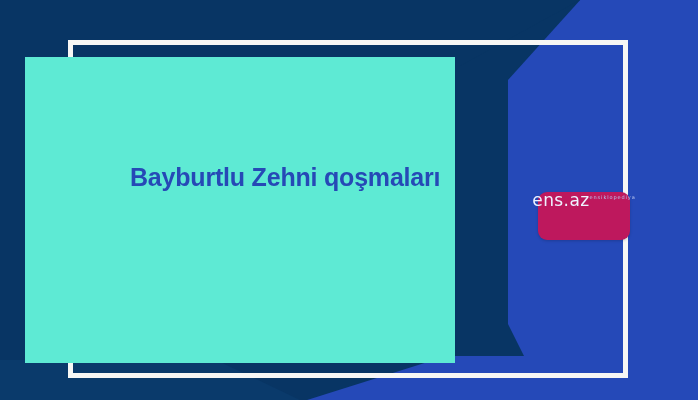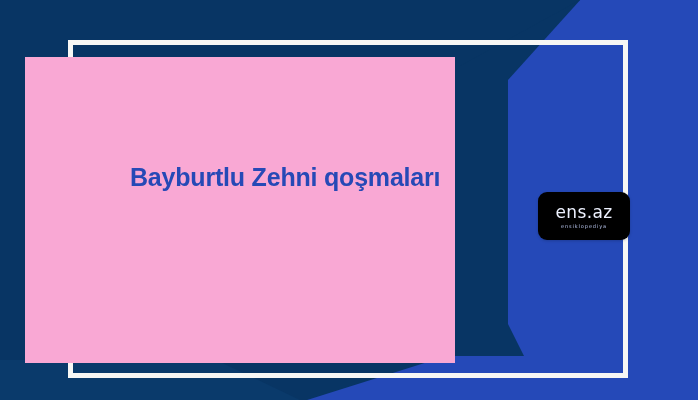--- a/index.html
+++ b/index.html
@@ -73,21 +73,21 @@
     background: transparent;
   }
 
   
   .content-card {
     position: absolute;
     left: 25px;
     top: 57px;
     width: 430px;
     height: 306px;
-    background: #f9a8d4;
+    background: #5eead4;
     box-sizing: border-box;
   }
 
   .card-text {
     position: absolute;
     left: 105px;
     top: 104px;
     width: 320px;
     color: #2649b6;
     font-size: 25px;
@@ -105,25 +105,24 @@
     font-weight: 600;
   }
 
   
   .logo-badge {
     position: absolute;
     left: 538px;
     top: 192px;
     width: 92px;
     height: 48px;
-    background: #000000;
+    background: #be185d;
     border-radius: 9px;
     display: flex;
-    flex-direction: column;
-    align-items: center;
+    flex-direction: row;
     justify-content: center;
     box-shadow: 0 1px 3px rgba(0,0,0,0.18);
   }
   .logo-word {
     color: #eef2ff;
     font-size: 17px;
     font-weight: 400;
     letter-spacing: 0.4px;
     line-height: 1;
     font-family: "DejaVu Sans", sans-serif;

